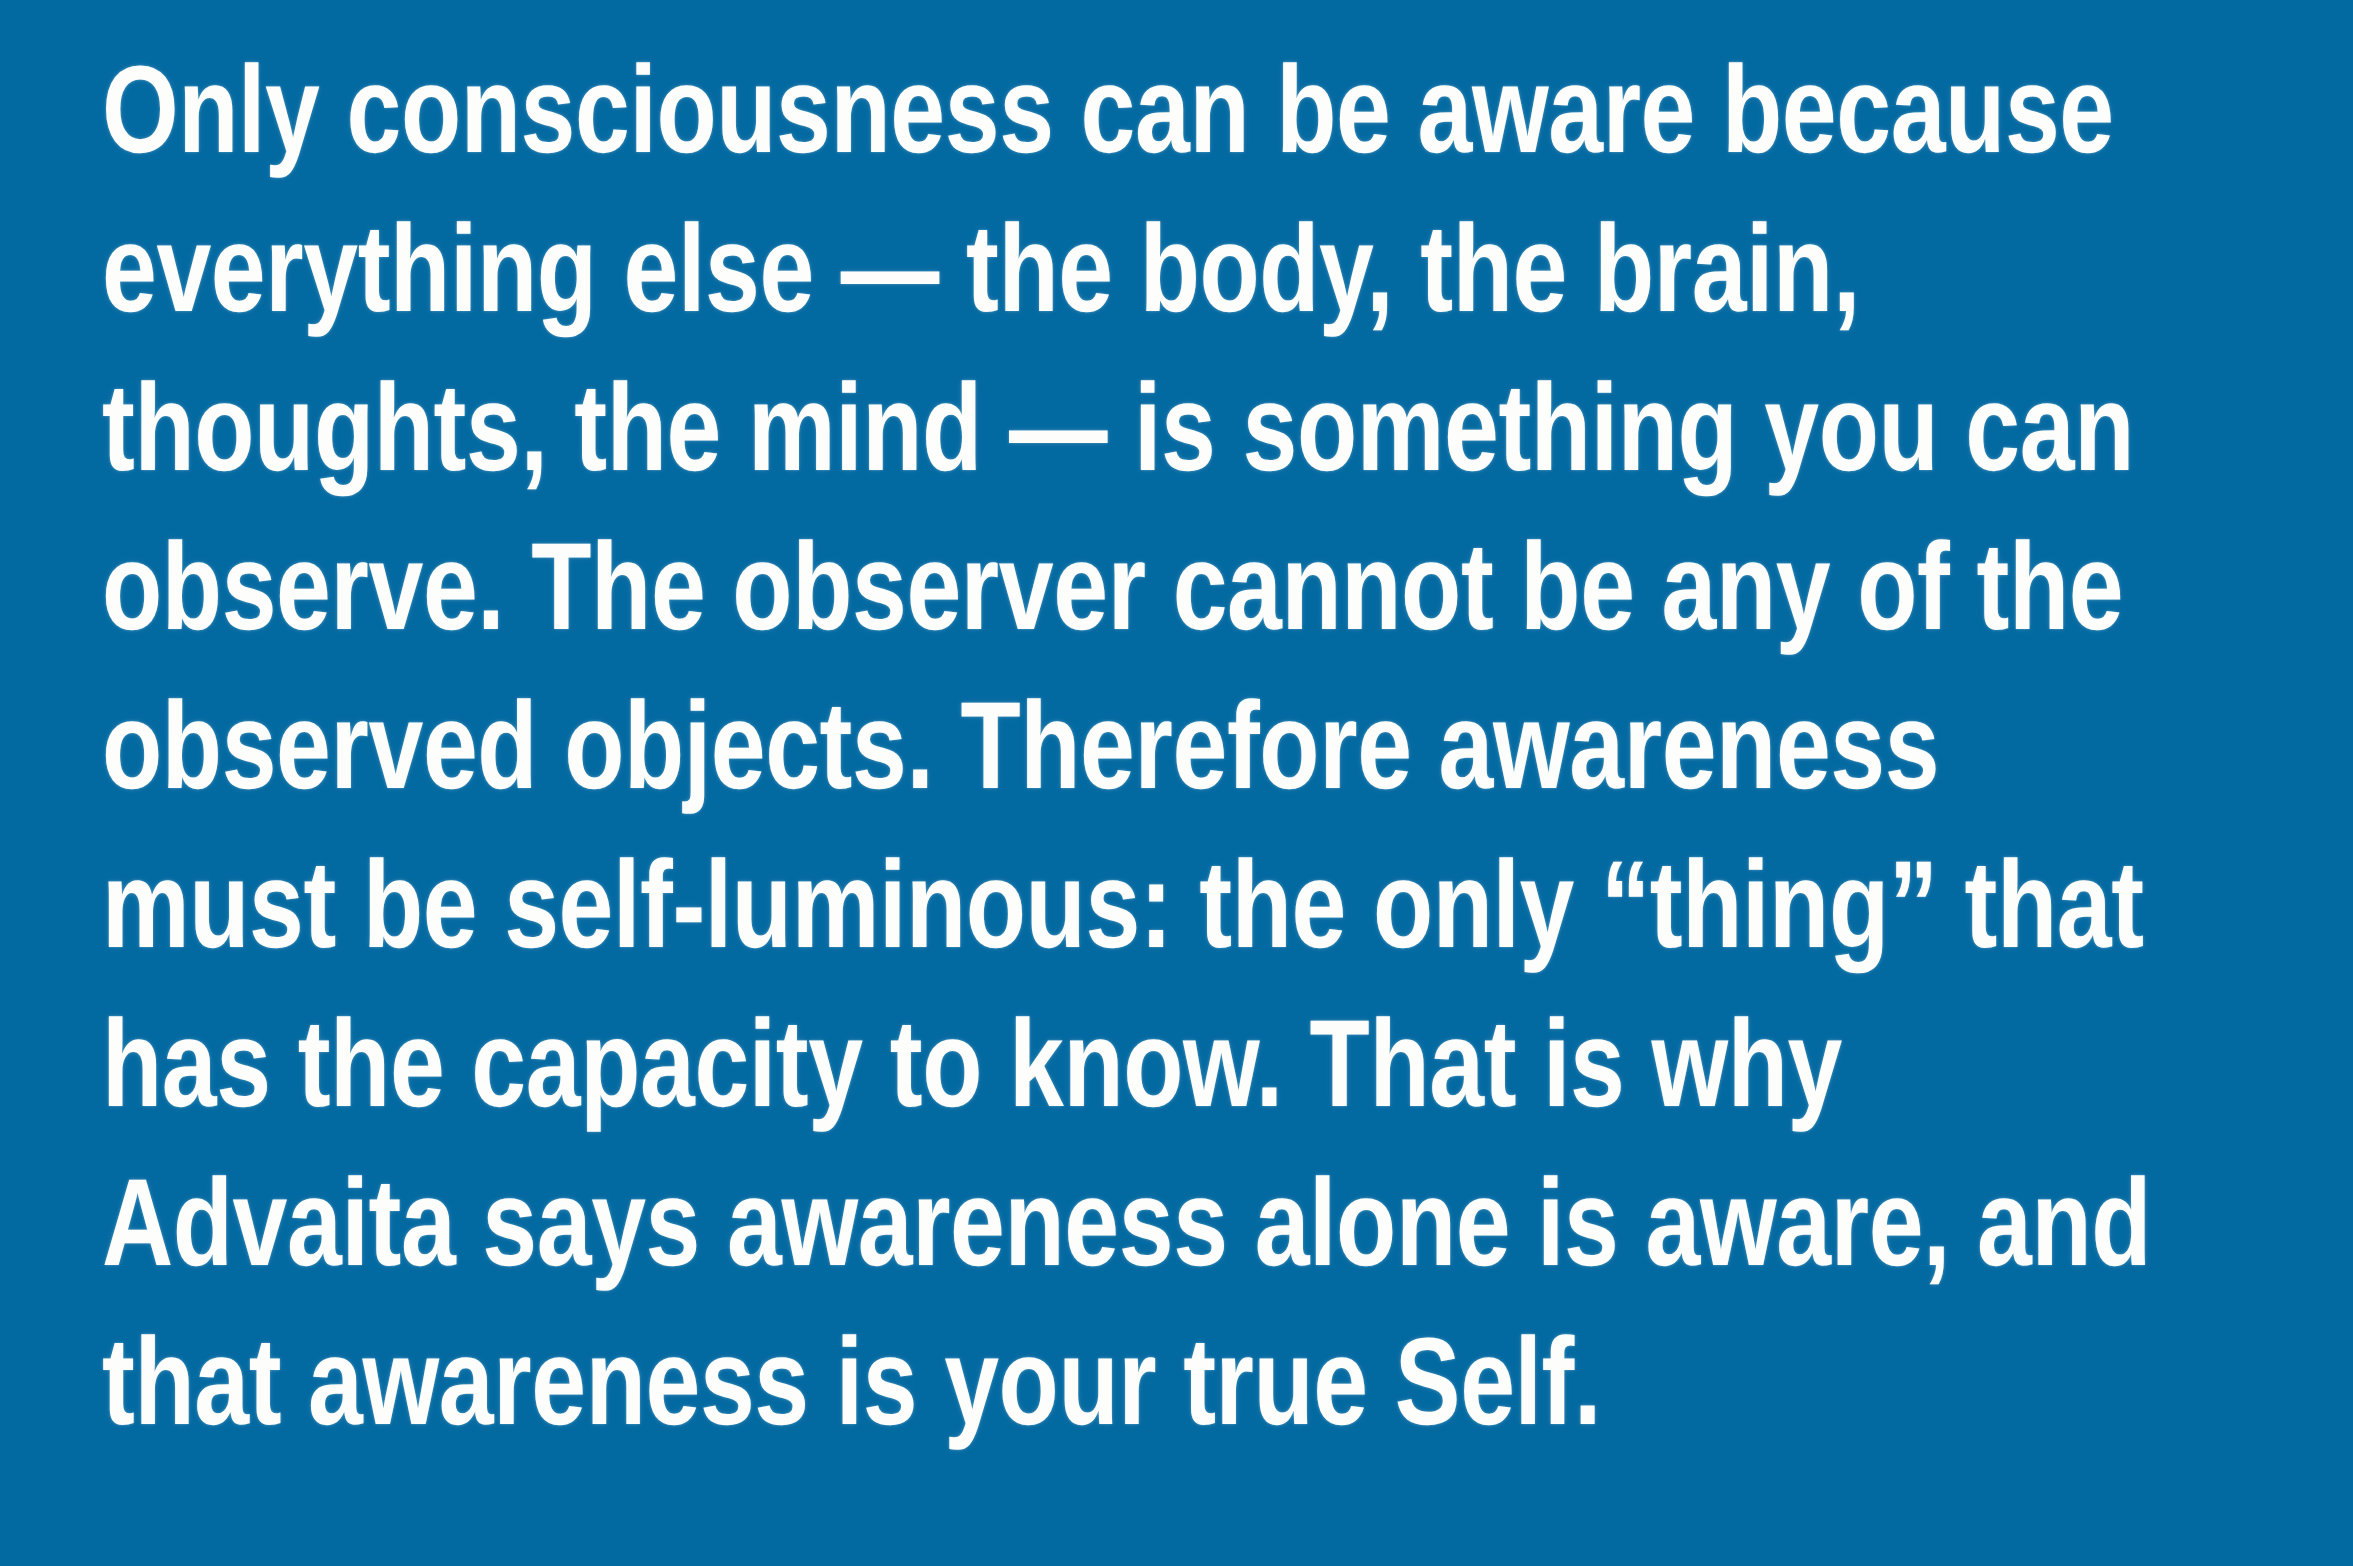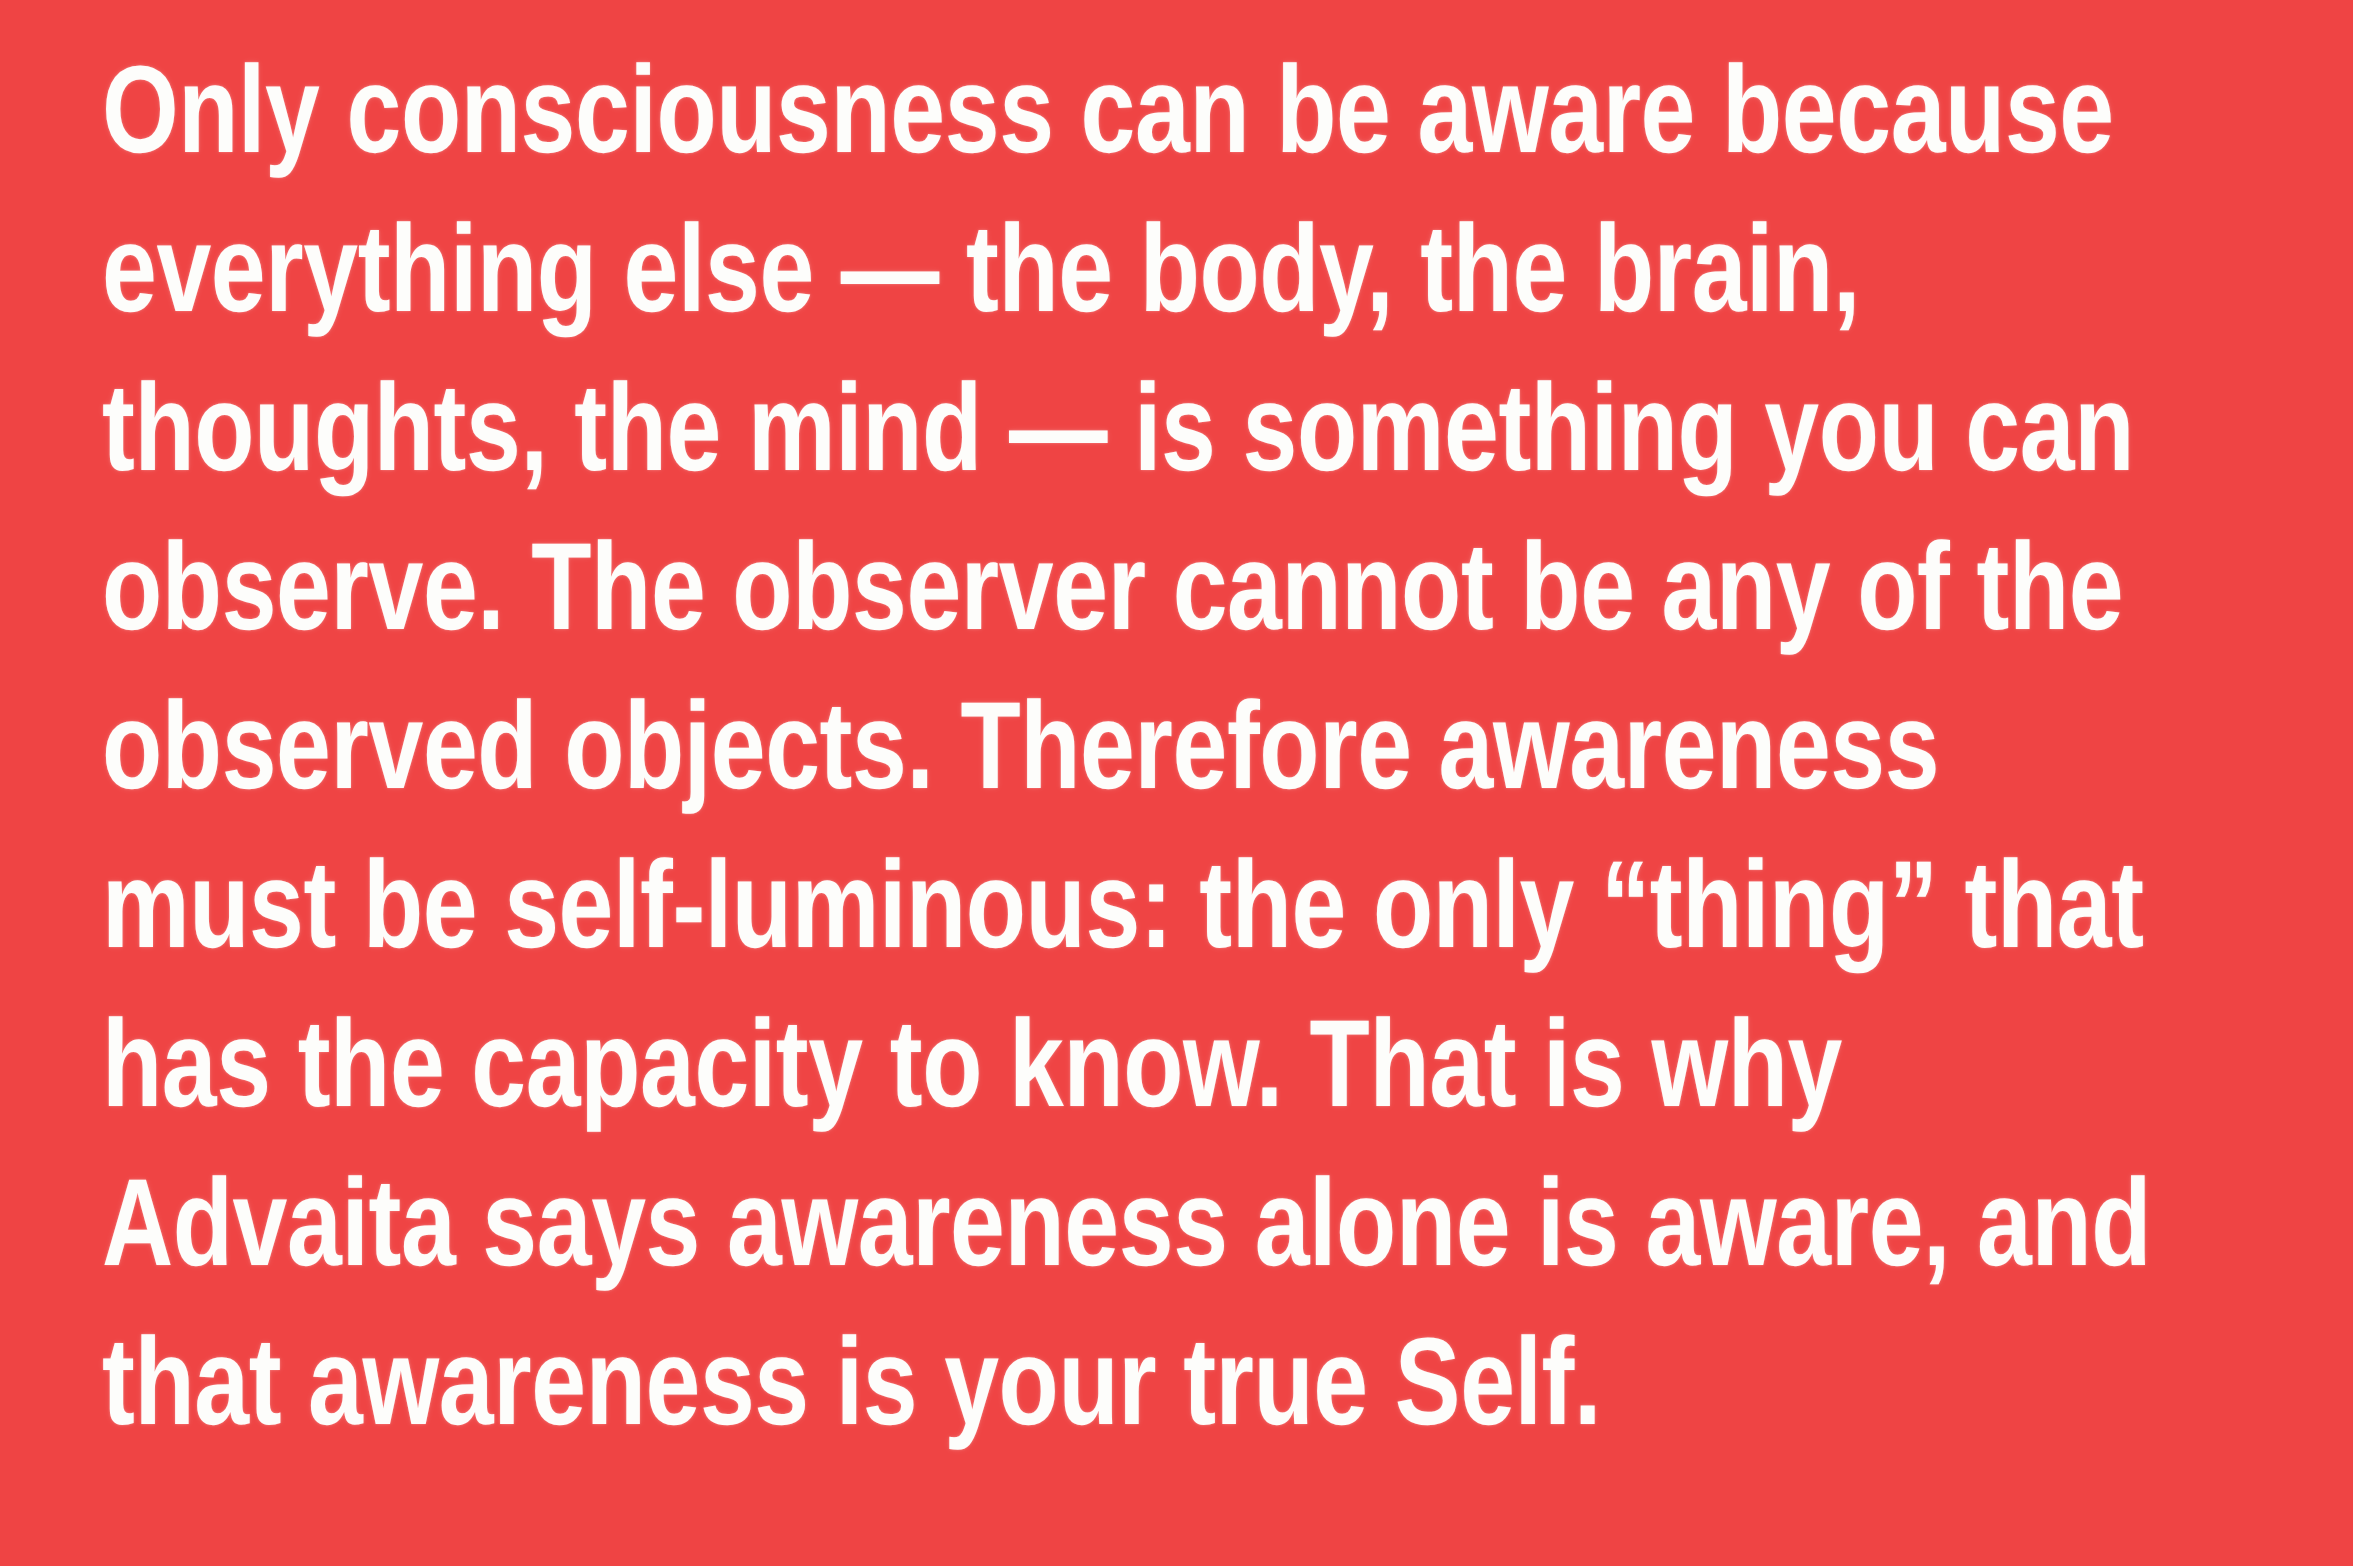--- a/index.html
+++ b/index.html
@@ -11,21 +11,21 @@
   body {
     width: 2354px;
     height: 1567px;
     overflow: hidden;
     font-family: "Liberation Sans", "DejaVu Sans", sans-serif;
   }
   #quote-card {
     position: relative;
     width: 2354px;
     height: 1567px;
-    background: #ef4444;
+    background: #0369a1;
     box-sizing: border-box;
   }
   #quote-body {
     position: absolute;
     left: 102px;
     top: 30.5px;
     width: 2087px;
   }
   .quote-line {
     display: block;

